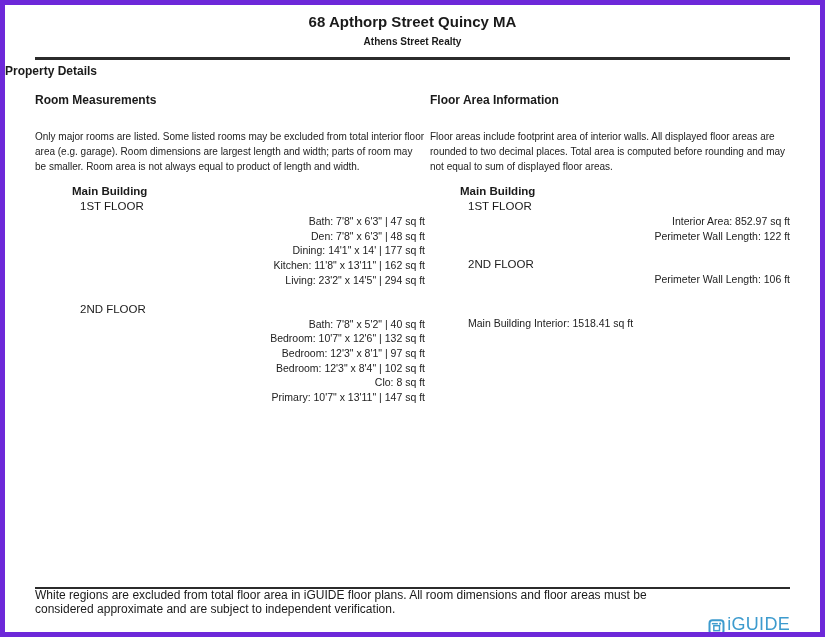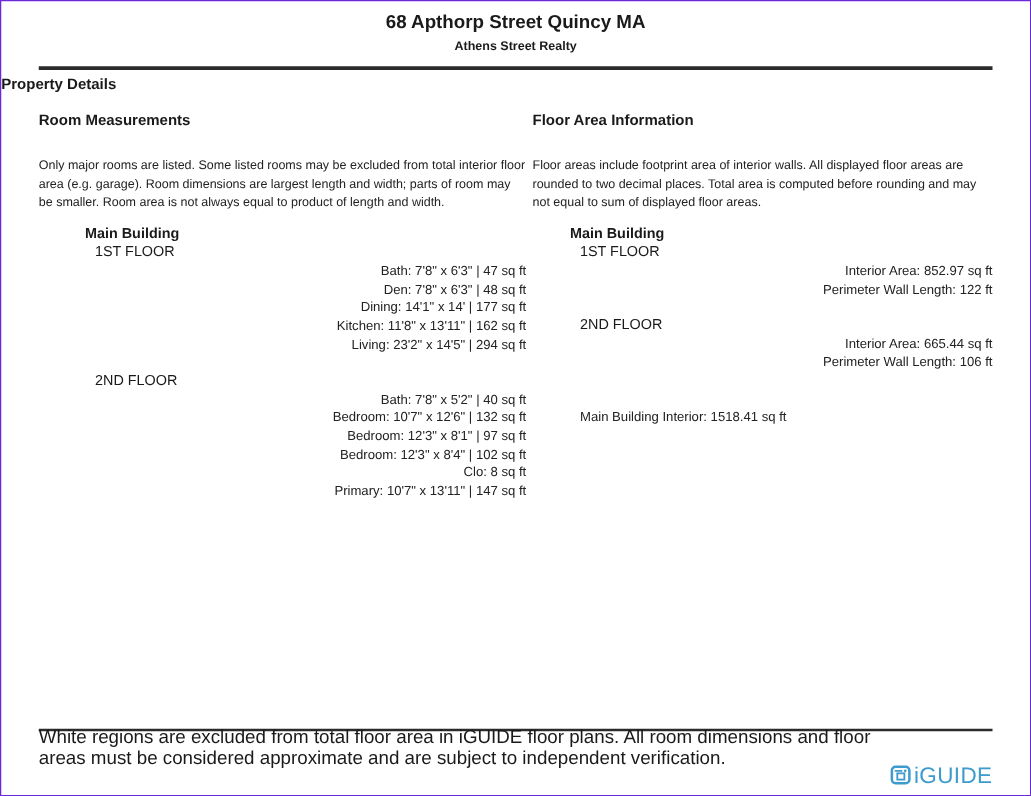--- a/index.html
+++ b/index.html
@@ -6,21 +6,21 @@
   body {
     background: #ffffff;
     font-family: "Liberation Sans", sans-serif;
     color: #1a1a1a;
   }
   .page {
     position: relative;
     width: 825px;
     height: 637px;
     background: #ffffff;
-    border: 1px solid #6d28d9;
+    border: 5px solid #6d28d9;
     overflow: hidden;
   }
   
   .header { text-align: center; padding-top: 7px; }
   .title-line1 { font-size: 15px; font-weight: bold; line-height: 20px; }
   .title-line2 { font-size: 10px; font-weight: bold; line-height: 19px; }
   .header-rule {
     margin: 6px 30px 0 30px;
     border-top: 3px solid #2b2b2b;
   }
@@ -76,24 +76,24 @@
   .footer-row {
     position: absolute;
     left: 30px;
     right: 30px;
     top: 585px;
     height: 24px;
     display: flex;
     align-items: center;
     justify-content: space-between;
   }
-  .disclaimer { font-size: 15px; color: #1a1a1a; }
+  .disclaimer { font-size: 12px; color: #1a1a1a; }
   .logo {
     display: inline-flex;
-    align-items: center;
+    align-items: flex-end;
     gap: 2px;
     margin-top: 44px;
   }
   .logo-text {
     font-size: 18px;
     color: #3d9bce;
     letter-spacing: 0.3px;
   }
   .logo-icon { display: inline-block; }
 </style>
@@ -147,21 +147,20 @@
         <div class="building-name">Main Building</div>
 
         <div class="floor-block">
           <div class="floor-name">1ST FLOOR</div>
           <div class="detail-line">Interior Area: 852.97 sq ft</div>
           <div class="detail-line">Perimeter Wall Length: 122 ft</div>
         </div>
 
         <div class="floor-block">
           <div class="floor-name">2ND FLOOR</div>
-          <div class="detail-line">Interior Area: 665.44 sq ft</div>
           <div class="detail-line">Perimeter Wall Length: 106 ft</div>
         </div>
       </div>
 
       <div class="total-block">
         <div class="total-line">Main Building Interior: 1518.41 sq ft</div>
       </div>
     </section>
 
   </div>

